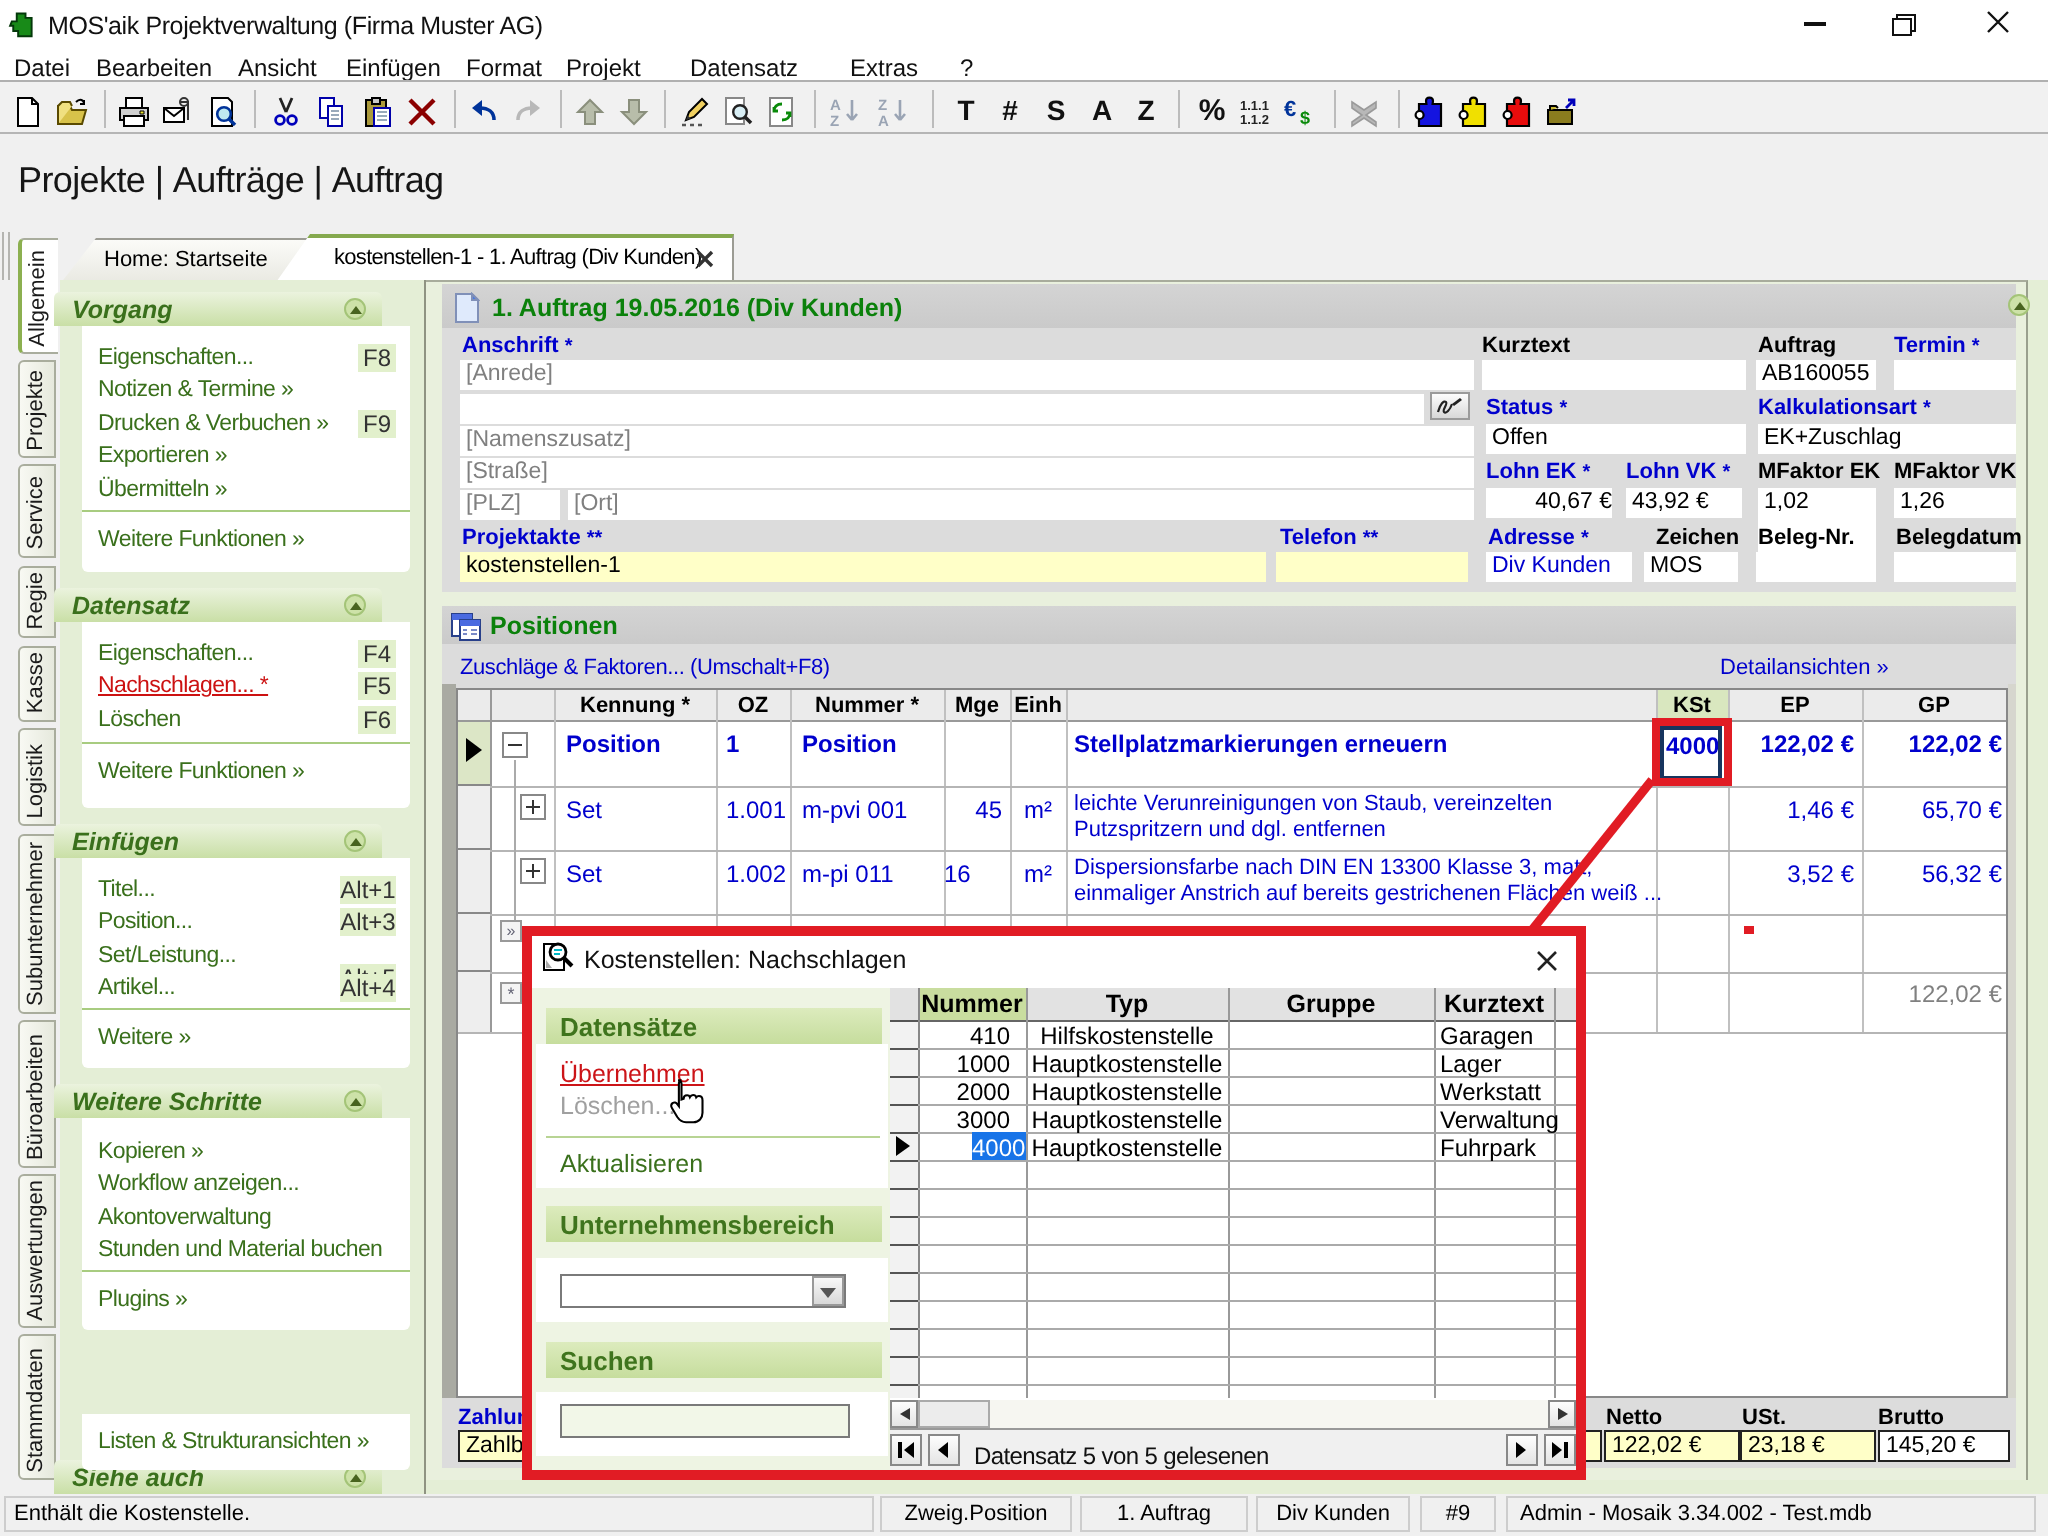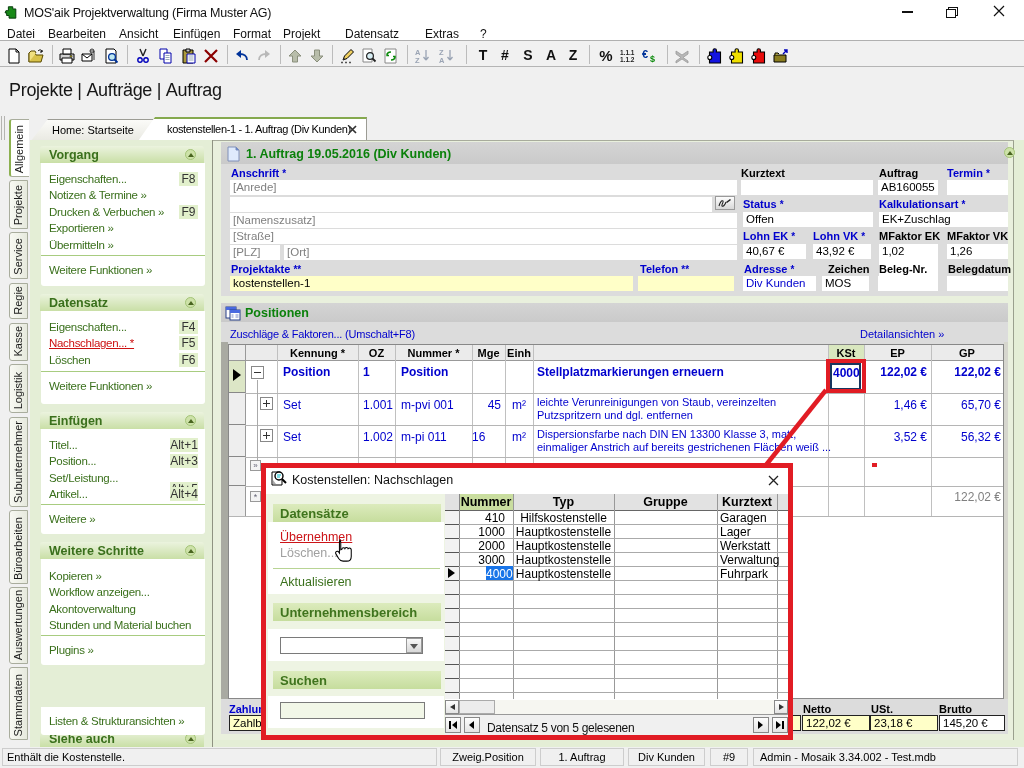--- a/index.html
+++ b/index.html
@@ -24,21 +24,21 @@
 #sidebar{left:30px;top:140px;width:182px;height:607px;background:#e4eed6;}
 #sdiv{left:212px;top:140px;width:1px;height:607px;background:#8f9382;}
 #mainarea{left:213px;top:140px;width:801px;height:600px;background:#e9f0dd;border-top:1px solid #a8ac9c;border-right:1px solid #9aa08e;box-sizing:border-box;}
 #rstrip{left:1014px;top:140px;width:10px;height:607px;background:#e4eed6;}
 #bstrip{left:213px;top:740px;width:811px;height:7px;background:#e4eed6;}
 
 .vtab{position:absolute;left:9px;width:19px;background:linear-gradient(to right,#f8f9f3,#e6e9dd);border:1px solid #a9ad9d;border-radius:3px 0 0 3px;box-sizing:border-box;}
 .vtab span{position:absolute;left:2px;bottom:3px;font-size:11px;color:#1a1a1a;writing-mode:vertical-rl;transform:rotate(180deg);white-space:nowrap;}
 .vtabsel{background:#fff;border-right:none;width:20px;border-left:2px solid #8cb050;}
 
-.sphead{position:absolute;left:40px;width:164px;height:17px;background:linear-gradient(#ebf3de,#c9dfa6);border-radius:3px 3px 0 0;}
+.sphead{position:absolute;left:27px;width:164px;height:17px;background:linear-gradient(#ebf3de,#c9dfa6);border-radius:3px 3px 0 0;font-style:italic;}
 .sphead b{position:absolute;left:9px;top:2px;font-size:12.5px;color:#3a701c;}
 .spbtn{position:absolute;right:8px;top:3px;width:11px;height:11px;border-radius:6px;background:#cde2a8;border:1px solid #a4c478;box-sizing:border-box;}
 .spbtn:after{content:"";position:absolute;left:2px;top:3px;border-left:3px solid transparent;border-right:3px solid transparent;border-bottom:4px solid #48641f;}
 .spbody{position:absolute;left:41px;width:164px;background:#fff;border-radius:0 0 3px 3px;}
 .sit{position:absolute;left:8px;height:16.4px;line-height:16.4px;font-size:11.5px;letter-spacing:-0.3px;color:#3a701c;white-space:nowrap;}
 .badge{position:absolute;left:138px;width:19px;height:14px;background:#e2f0cc;color:#333;font-size:12px;text-align:center;line-height:14px;}
 .ssep{position:absolute;left:0px;width:164px;height:1px;background:#a8cc80;}
 
 .bl{position:absolute;font-size:11px;font-weight:bold;color:#0000cd;white-space:nowrap;}
 .kl{position:absolute;font-size:11px;font-weight:bold;color:#000;white-space:nowrap;}
@@ -366,21 +366,21 @@
  <div class="fld ph" style="left:230px;top:213px;width:507px;height:15px;">[Namenszusatz]</div>
  <div class="fld" style="left:743px;top:212px;width:130px;height:15px;">Offen</div>
  <div class="fld" style="left:879px;top:212px;width:129px;height:15px;">EK+Zuschlag</div>
  <div class="fld ph" style="left:230px;top:229px;width:507px;height:15px;">[Straße]</div>
  <div class="bl" style="left:743px;top:230px;">Lohn EK <span style="font-size:10px">*</span></div>
  <div class="bl" style="left:813px;top:230px;">Lohn VK <span style="font-size:10px">*</span></div>
  <div class="kl" style="left:879px;top:230px;">MFaktor EK</div>
  <div class="kl" style="left:947px;top:230px;">MFaktor VK</div>
  <div class="fld ph" style="left:230px;top:245px;width:50px;height:15px;">[PLZ]</div>
  <div class="fld ph" style="left:284px;top:245px;width:453px;height:15px;">[Ort]</div>
- <div class="fld" style="left:743px;top:244px;width:63px;height:15px;">40,67 €</div>
+ <div class="fld" style="left:743px;top:244px;width:63px;height:15px;text-align:right;">40,67 €</div>
  <div class="fld" style="left:813px;top:244px;width:58px;height:15px;">43,92 €</div>
  <div class="fld" style="left:879px;top:244px;width:59px;height:33px;">1,02</div>
  <div class="fld" style="left:947px;top:244px;width:61px;height:15px;">1,26</div>
  <div class="bl" style="left:231px;top:263px;">Projektakte <span style="font-size:10px">**</span></div>
  <div class="bl" style="left:640px;top:263px;">Telefon <span style="font-size:10px">**</span></div>
  <div class="bl" style="left:744px;top:263px;">Adresse <span style="font-size:10px">*</span></div>
  <div class="kl" style="left:828px;top:263px;">Zeichen</div>
  <div class="kl" style="left:879px;top:263px;">Beleg-Nr.</div>
  <div class="kl" style="left:948px;top:263px;">Belegdatum</div>
  <div class="fld yfld" style="left:230px;top:276px;width:403px;height:15px;">kostenstellen-1</div>

